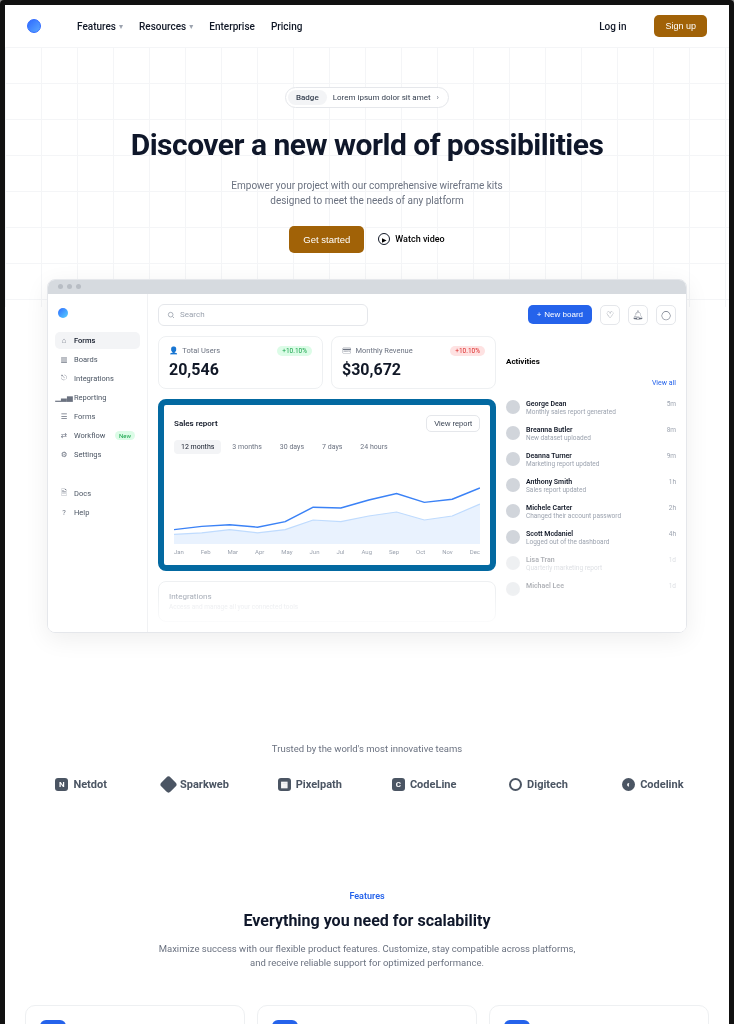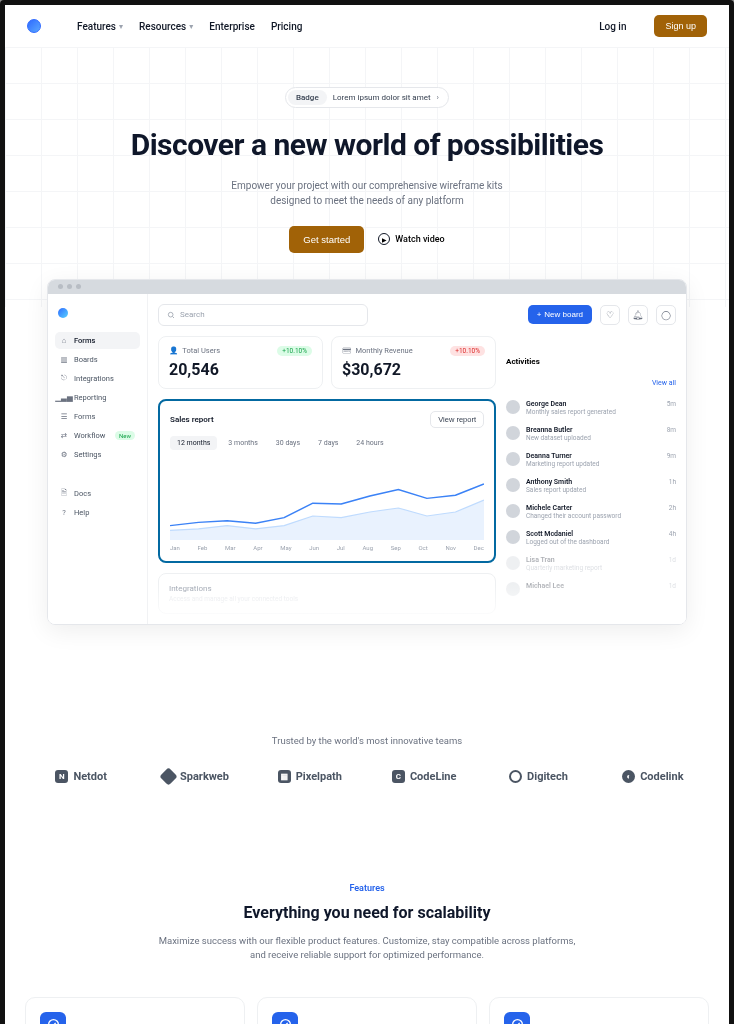--- a/index.html
+++ b/index.html
@@ -55,21 +55,21 @@
   .dash-side { width:170px; }
 
   .stat-row { display:flex; gap:8px; margin-bottom:10px; }
   .stat-card { flex:1; border:1px solid #eef0f2; border-radius:8px; padding:9px 10px; }
   .stat-label { display:flex; align-items:center; font-size:7.5px; color:#6b7280; gap:4px; }
   .stat-chip { margin-left:auto; font-size:6.5px; padding:1px 5px; border-radius:8px; }
   .chip-up { background:#dcfce7; color:#16a34a; }
   .chip-down { background:#fee2e2; color:#dc2626; }
   .stat-val { font-size:16px; font-weight:700; color:#111827; margin-top:4px; }
 
-  .sales-card { border:2px solid #0369a1; border-radius:8px; padding:10px; position:relative; }
+  .sales-card { border:6px solid #0369a1; border-radius:8px; padding:10px; position:relative; }
   .sales-head { display:flex; align-items:center; justify-content:space-between; font-size:8px; font-weight:600; color:#111827; }
   .btn-outline { border:1px solid #e5e7eb; background:#fff; border-radius:5px; padding:3px 7px; font-size:7.5px; color:#374151; font-weight:500; cursor:pointer; }
   .tabs { display:flex; gap:4px; margin:8px 0 10px; font-size:7px; color:#6b7280; }
   .tab { padding:3px 7px; border-radius:4px; cursor:pointer; }
   .tab.active { background:#f3f4f6; color:#111827; }
   .chart { width:100%; height:80px; }
   .months { display:flex; justify-content:space-between; font-size:6px; color:#9ca3af; margin-top:4px; }
 
   .integrations-card { border:1px solid #eef0f2; border-radius:8px; padding:10px; margin-top:10px; }
   .integrations-card .title { font-size:8px; color:#9ca3af; }

